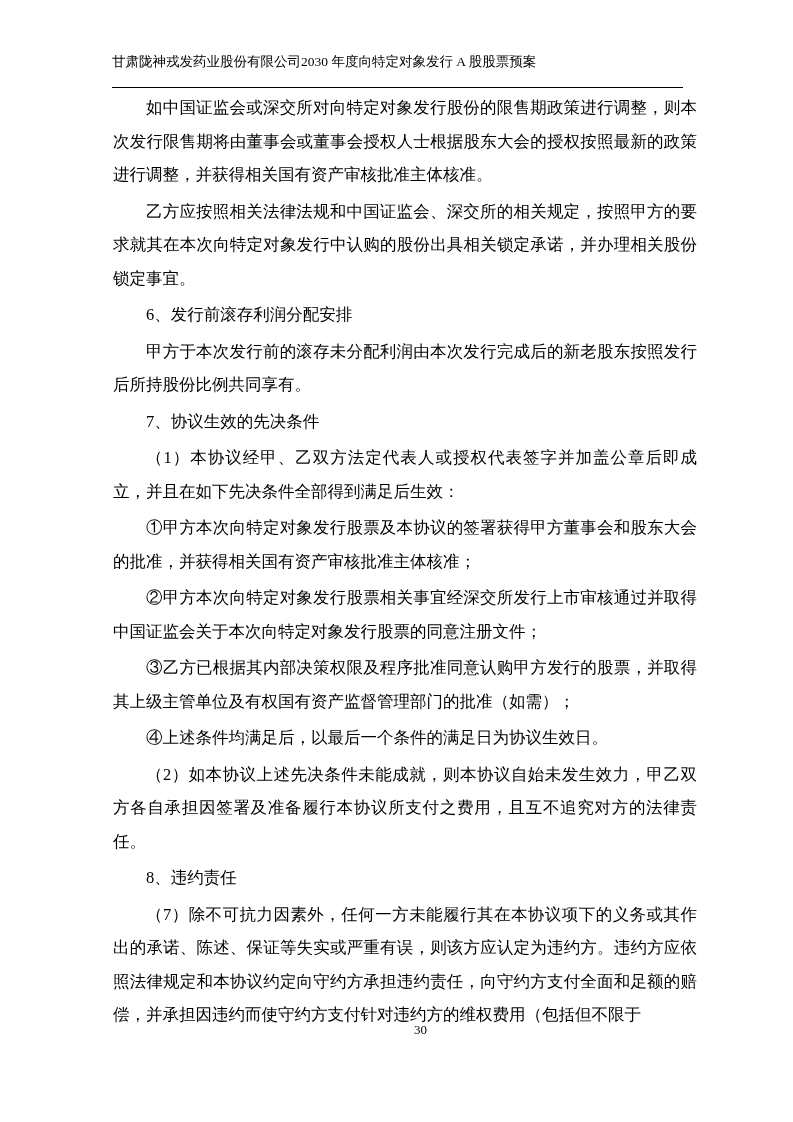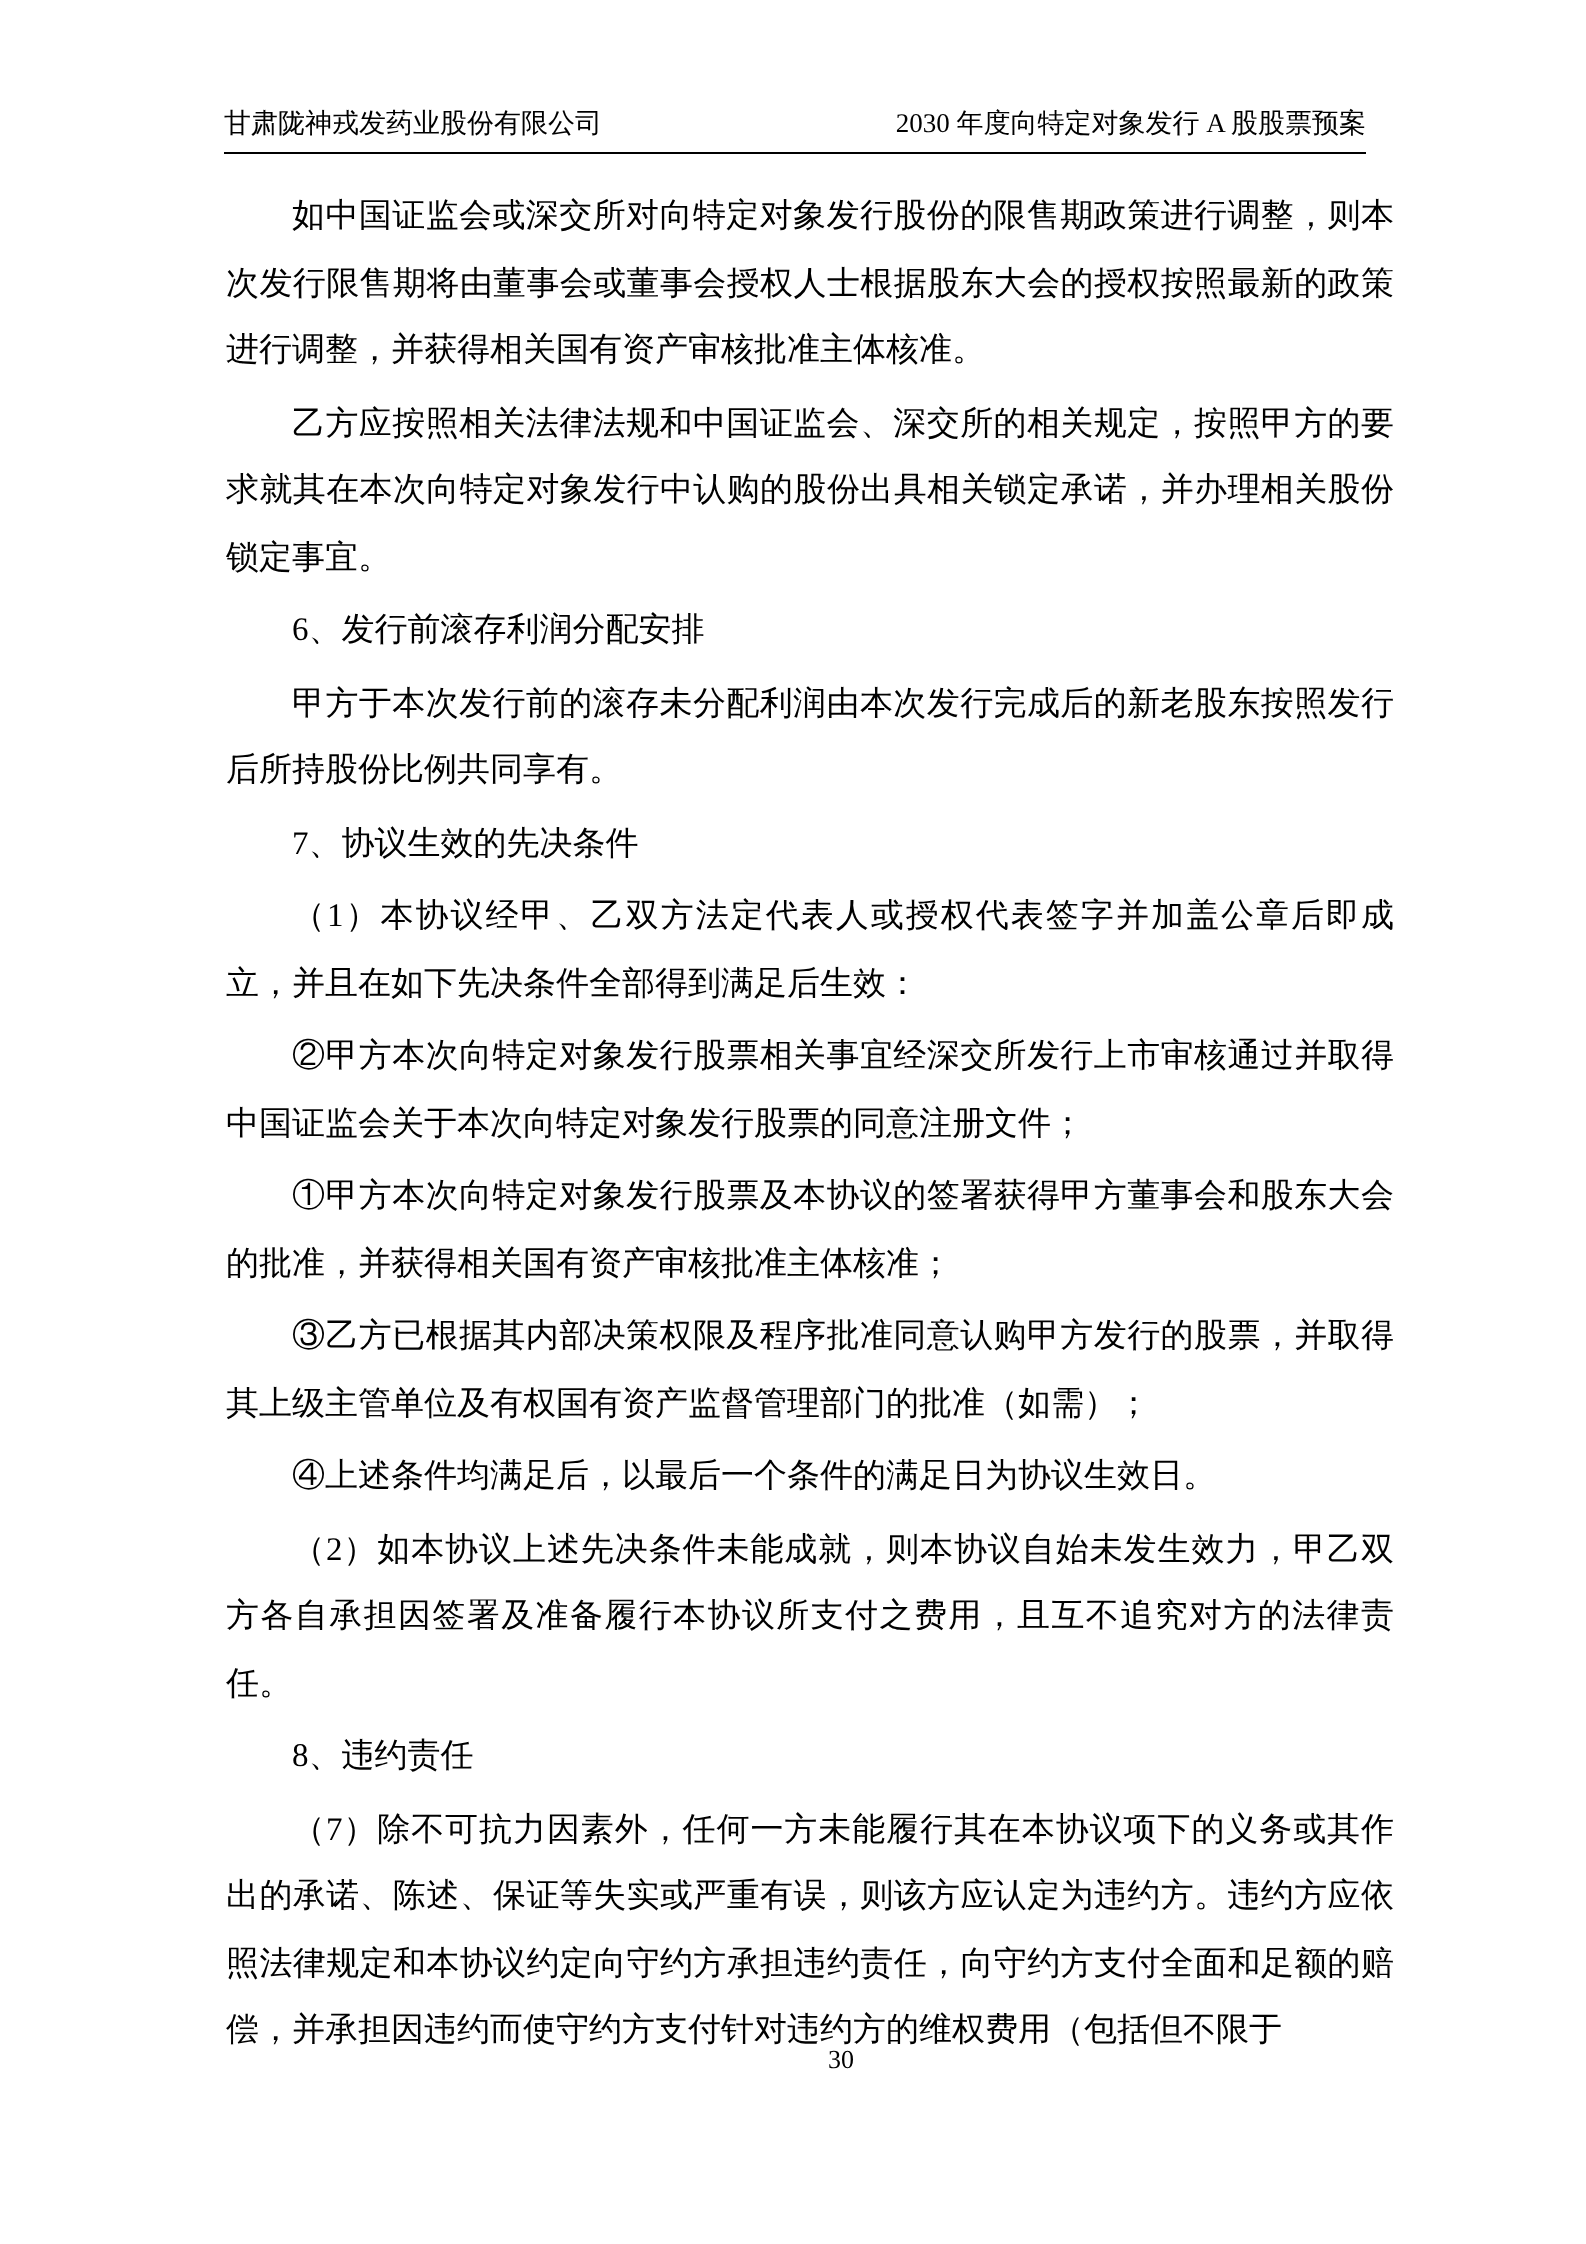--- a/index.html
+++ b/index.html
@@ -15,25 +15,24 @@
     color: #000000;
     font-family: "Liberation Serif", "DejaVu Serif", serif;
     overflow: hidden;
   }
   .page-header {
     position: absolute;
     top: 53px;
     left: 112px;
     width: 571px;
     display: flex;
-    justify-content: space-between;
     align-items: flex-end;
     font-size: 13.5px;
     line-height: 18px;
-    padding-bottom: 5px;
+    padding-bottom: 16px;
     border-bottom: 1.5px solid #000000;
   }
   .page-header .hdr-left { text-align: left; }
   .page-header .hdr-right { text-align: right; }
   .doc-content {
     position: absolute;
     top: 88px;
     left: 113px;
     width: 584px;
     font-size: 16.5px;
@@ -70,22 +69,22 @@
     <span class="hdr-right">2030 年度向特定对象发行 A 股股票预案</span>
   </div>
 
   <div class="doc-content">
     <p class="para">如中国证监会或深交所对向特定对象发行股份的限售期政策进行调整，则本次发行限售期将由董事会或董事会授权人士根据股东大会的授权按照最新的政策进行调整，并获得相关国有资产审核批准主体核准。</p>
     <p class="para">乙方应按照相关法律法规和中国证监会、深交所的相关规定，按照甲方的要求就其在本次向特定对象发行中认购的股份出具相关锁定承诺，并办理相关股份锁定事宜。</p>
     <p class="heading">6、发行前滚存利润分配安排</p>
     <p class="para">甲方于本次发行前的滚存未分配利润由本次发行完成后的新老股东按照发行后所持股份比例共同享有。</p>
     <p class="heading">7、协议生效的先决条件</p>
     <p class="para">（1）本协议经甲、乙双方法定代表人或授权代表签字并加盖公章后即成立，并且在如下先决条件全部得到满足后生效：</p>
+    <p class="para">①甲方本次向特定对象发行股票及本协议的签署获得甲方董事会和股东大会的批准，并获得相关国有资产审核批准主体核准；</p>
     <p class="para">②甲方本次向特定对象发行股票相关事宜经深交所发行上市审核通过并取得中国证监会关于本次向特定对象发行股票的同意注册文件；</p>
-    <p class="para">①甲方本次向特定对象发行股票及本协议的签署获得甲方董事会和股东大会的批准，并获得相关国有资产审核批准主体核准；</p>
     <p class="para">③乙方已根据其内部决策权限及程序批准同意认购甲方发行的股票，并取得其上级主管单位及有权国有资产监督管理部门的批准（如需）；</p>
     <p class="para">④上述条件均满足后，以最后一个条件的满足日为协议生效日。</p>
     <p class="para">（2）如本协议上述先决条件未能成就，则本协议自始未发生效力，甲乙双方各自承担因签署及准备履行本协议所支付之费用，且互不追究对方的法律责任。</p>
     <p class="heading">8、违约责任</p>
     <p class="para">（7）除不可抗力因素外，任何一方未能履行其在本协议项下的义务或其作出的承诺、陈述、保证等失实或严重有误，则该方应认定为违约方。违约方应依照法律规定和本协议约定向守约方承担违约责任，向守约方支付全面和足额的赔偿，并承担因违约而使守约方支付针对违约方的维权费用（包括但不限于</p>
   </div>
 
   <div class="page-footer">
     <span>30</span>
   </div>

